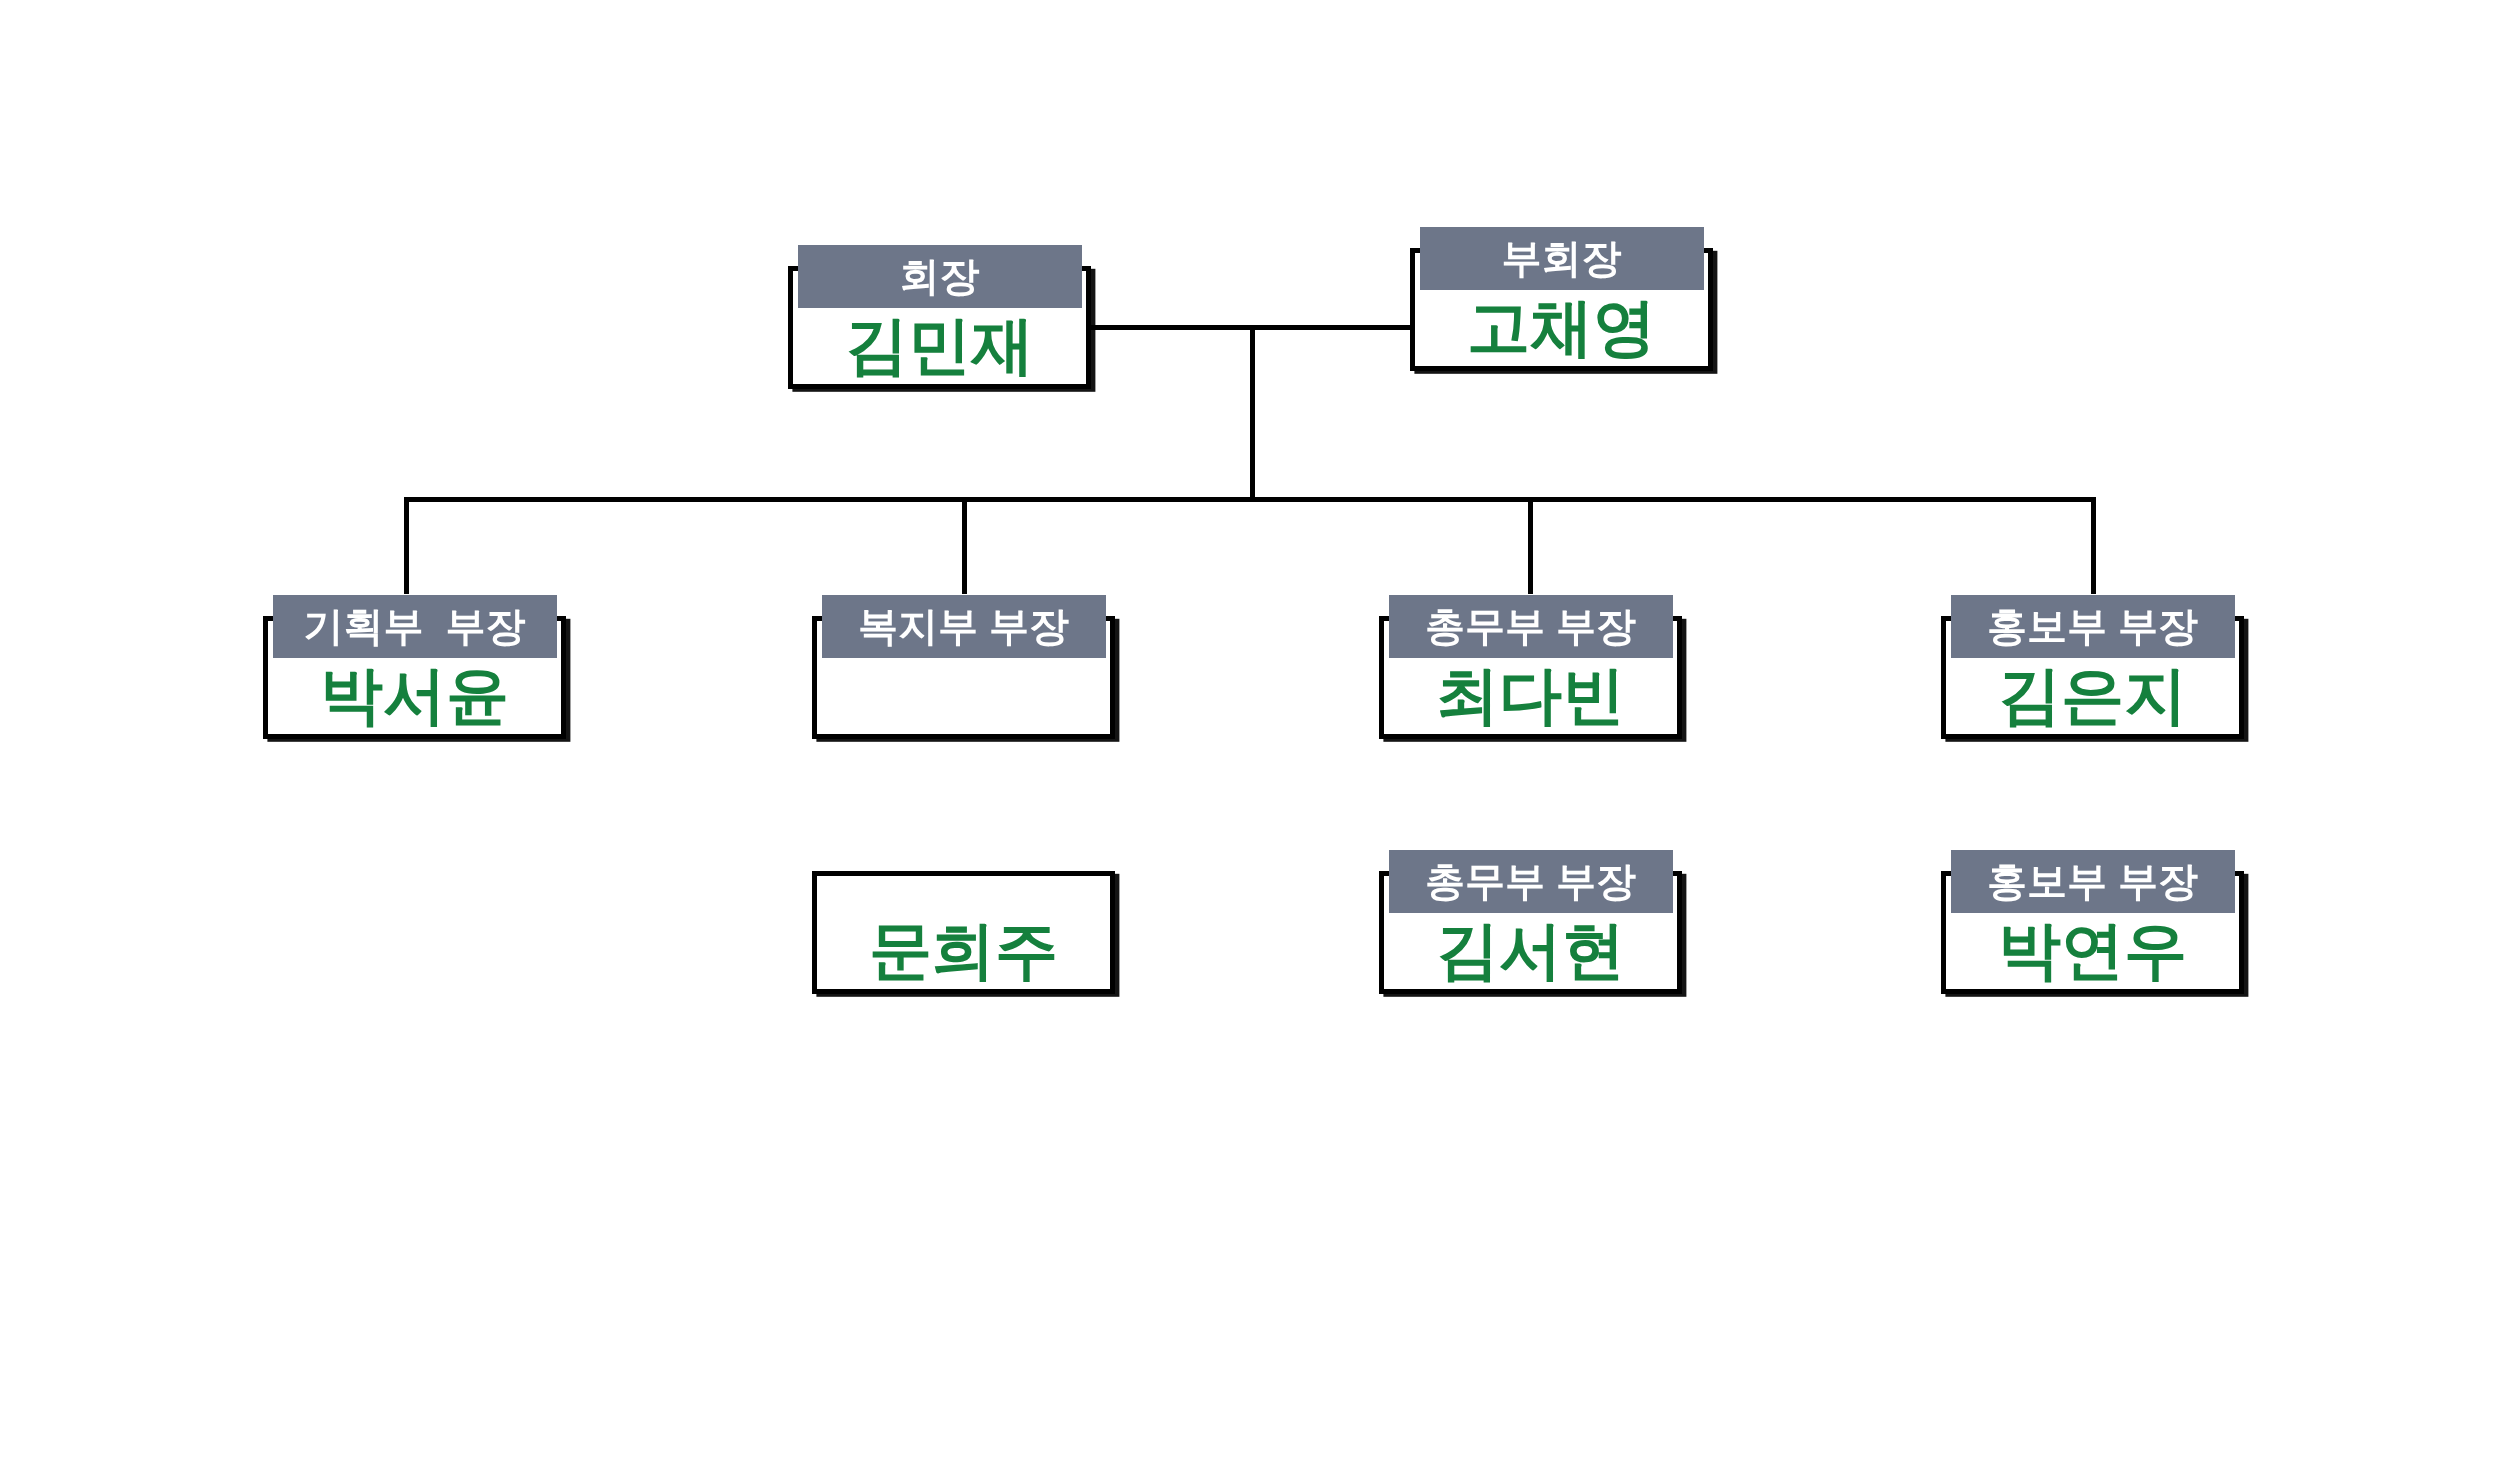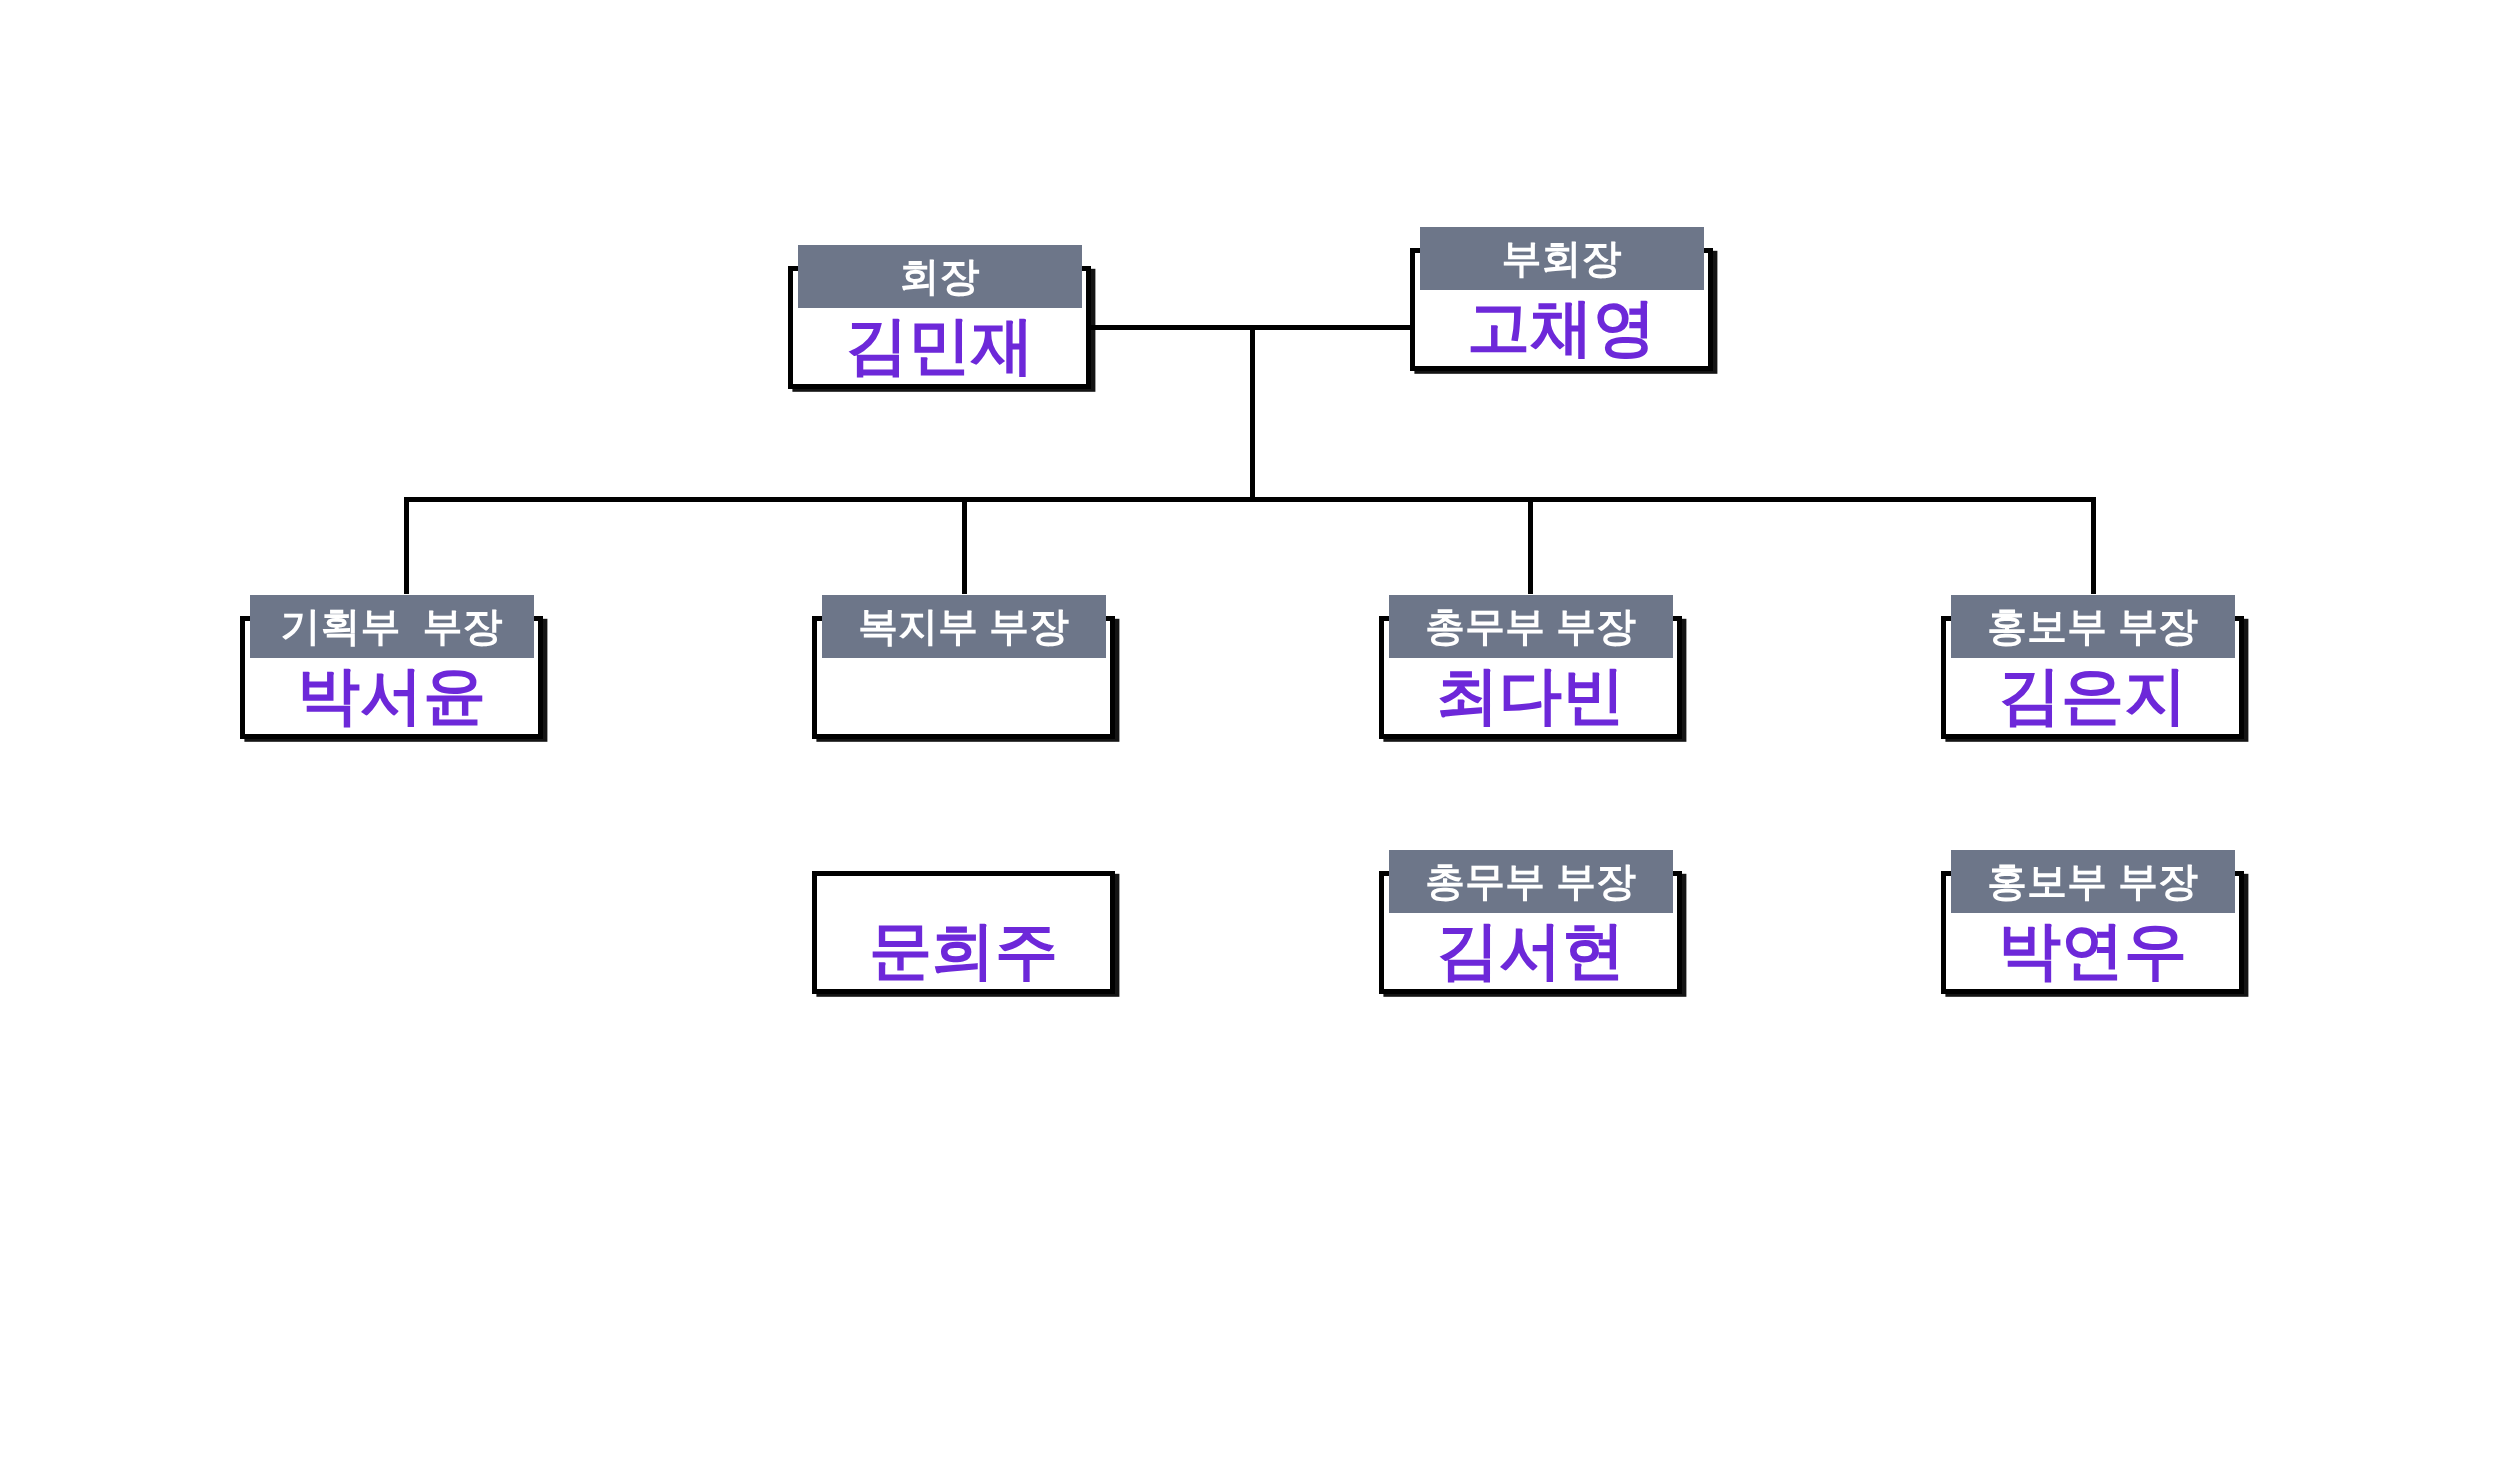--- a/index.html
+++ b/index.html
@@ -55,21 +55,21 @@
     position: absolute;
     left: 5.5px;
     right: 5.5px;
     top: 42px;
     bottom: 5.5px;
     display: flex;
     align-items: center;
     justify-content: center;
     font-size: 63px;
     font-weight: bold;
-    color: #6d28d9;
+    color: #15803d;
     white-space: pre;
     z-index: 1;
     line-height: 1;
   }
 
   
   .line {
     position: absolute;
     background: #000000;
   }
@@ -78,21 +78,21 @@
   .line-rail       { left: 404px;  top: 497px;  width: 1692px; height: 5px; }
   .drop            { top: 497px;   width: 5px;  height: 97px; }
   .drop-1 { left: 404px; }
   .drop-2 { left: 962px; }
   .drop-3 { left: 1528px; }
   .drop-4 { left: 2091px; }
 
   
   .pos-chairman       { left: 788px; top: 266px; }
   .pos-vice-chairman  { left: 1410px; top: 248px; }
-  .pos-r2c1 { left: 240px;  top: 616px; }
+  .pos-r2c1 { left: 263px;  top: 616px; }
   .pos-r2c2 { left: 812px; top: 616px; }
   .pos-r2c3 { left: 1379px; top: 616px; }
   .pos-r2c4 { left: 1941px; top: 616px; }
   .pos-r3c1 { left: 256px;  top: 871px; }
   .pos-r3c2 { left: 812px; top: 871px; }
   .pos-r3c3 { left: 1379px; top: 871px; }
   .pos-r3c4 { left: 1941px; top: 871px; }
 </style>
 </head>
 <body>

